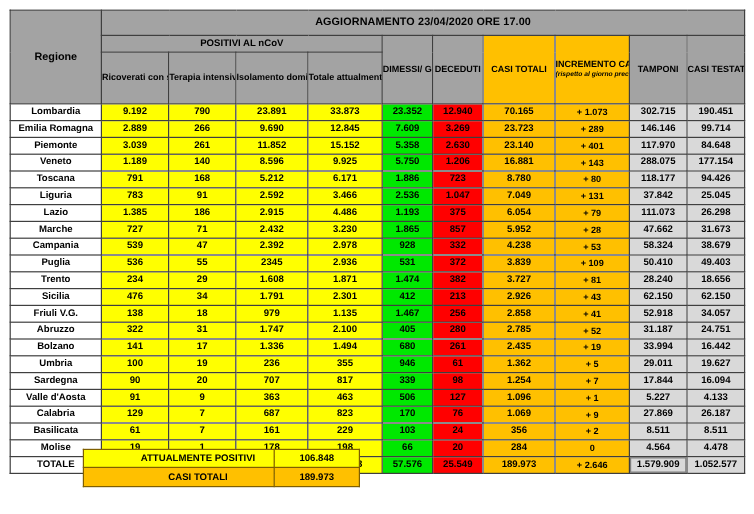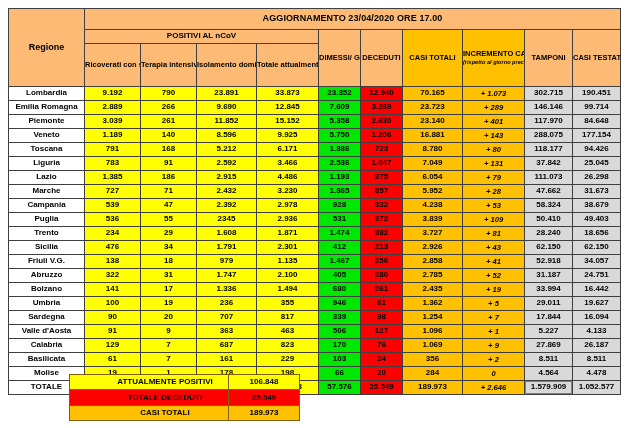--- a/index.html
+++ b/index.html
@@ -34,21 +34,21 @@
     border: 1px solid #3f3f3f;
     padding: 0;
     text-align: center;
     vertical-align: middle;
     line-height: 1.05;
     font-weight: bold;
     overflow: hidden;
     white-space: nowrap;
   }
   
-  .h-grey { background: #fdba74; }
+  .h-grey { background: #a3a3a3; }
   .h-orange { background: #ffc000; }
   .title-cell {
     font-size: 9px;
     height: 20px;
     letter-spacing: 0.1px;
   }
   .grp-cell {
     font-size: 8px;
     height: 13px;
   }
@@ -75,21 +75,21 @@
     background: #ffffff;
     font-size: 8px;
   }
   td.c-yellow { background: #ffff00; }
   td.c-green  { background: #00e800; }
   td.c-red    { background: #ff0000; }
   td.c-orange { background: #ffc000; }
   td.c-grey   { background: #d9d9d9; }
   td.num { font-weight: normal; font-size: 8px; }
   td.num.bold { font-weight: bold; }
-  td.incr { font-style: italic; font-weight: normal; font-size: 7.6px; }
+  td.incr { font-weight: normal; font-size: 7.6px; }
   tr.total-row td { font-weight: bold; }
   tr.total-row td.region { background: #ffffff; }
   td.tamponi-total { box-shadow: inset 0 0 0 1px #7f7f7f; margin-left: 24px; }
   
   table.summary {
     position: absolute;
     left: 69px;
     top: 374px;
     width: 192px;
     border-collapse: collapse;
@@ -444,23 +444,19 @@
       </tbody>
   </table>
 
   <table class="summary">
     <tbody id="summary-body">
         <tr>
           <td class="s-label s-yellow">ATTUALMENTE POSITIVI</td>
           <td class="s-value s-yellow">106.848</td>
         </tr>
         <tr>
-          <td class="s-label s-red">TOTALE DECEDUTI</td>
-          <td class="s-value s-red">25.549</td>
-        </tr>
-        <tr>
           <td class="s-label s-orange">CASI TOTALI</td>
           <td class="s-value s-orange">189.973</td>
         </tr>
       </tbody>
   </table>
 
 </div>
 
 </body></html>

